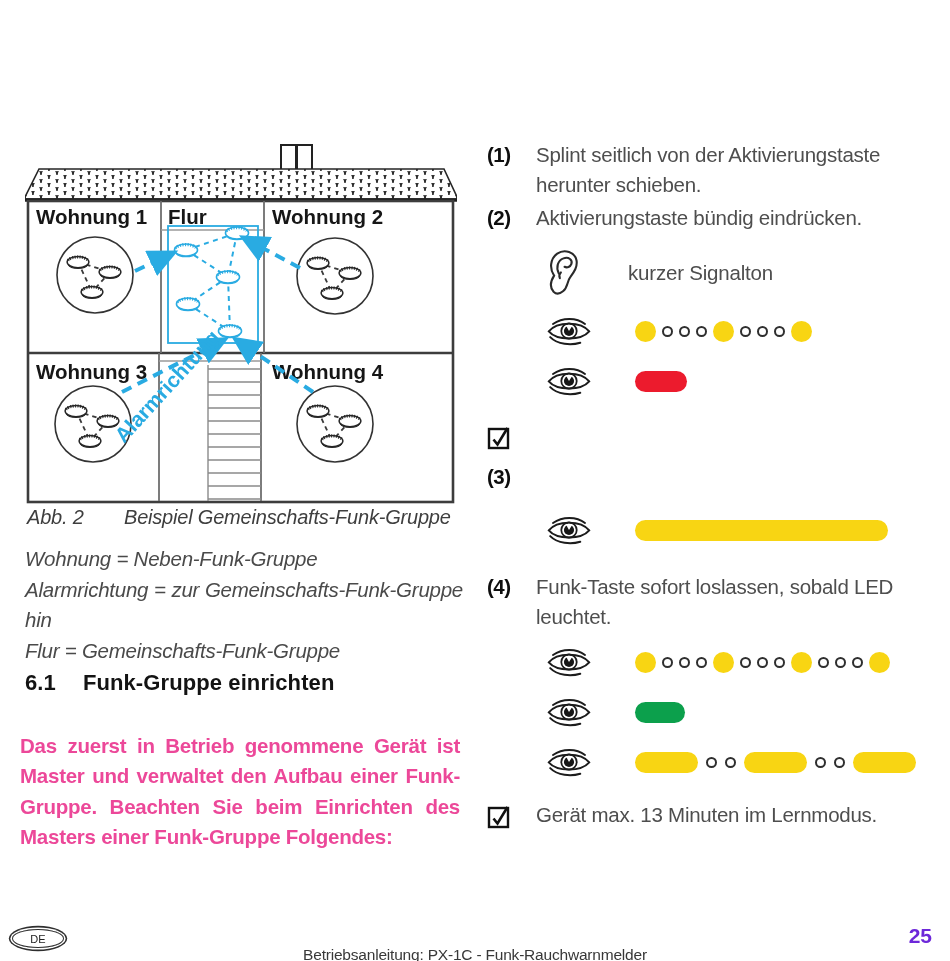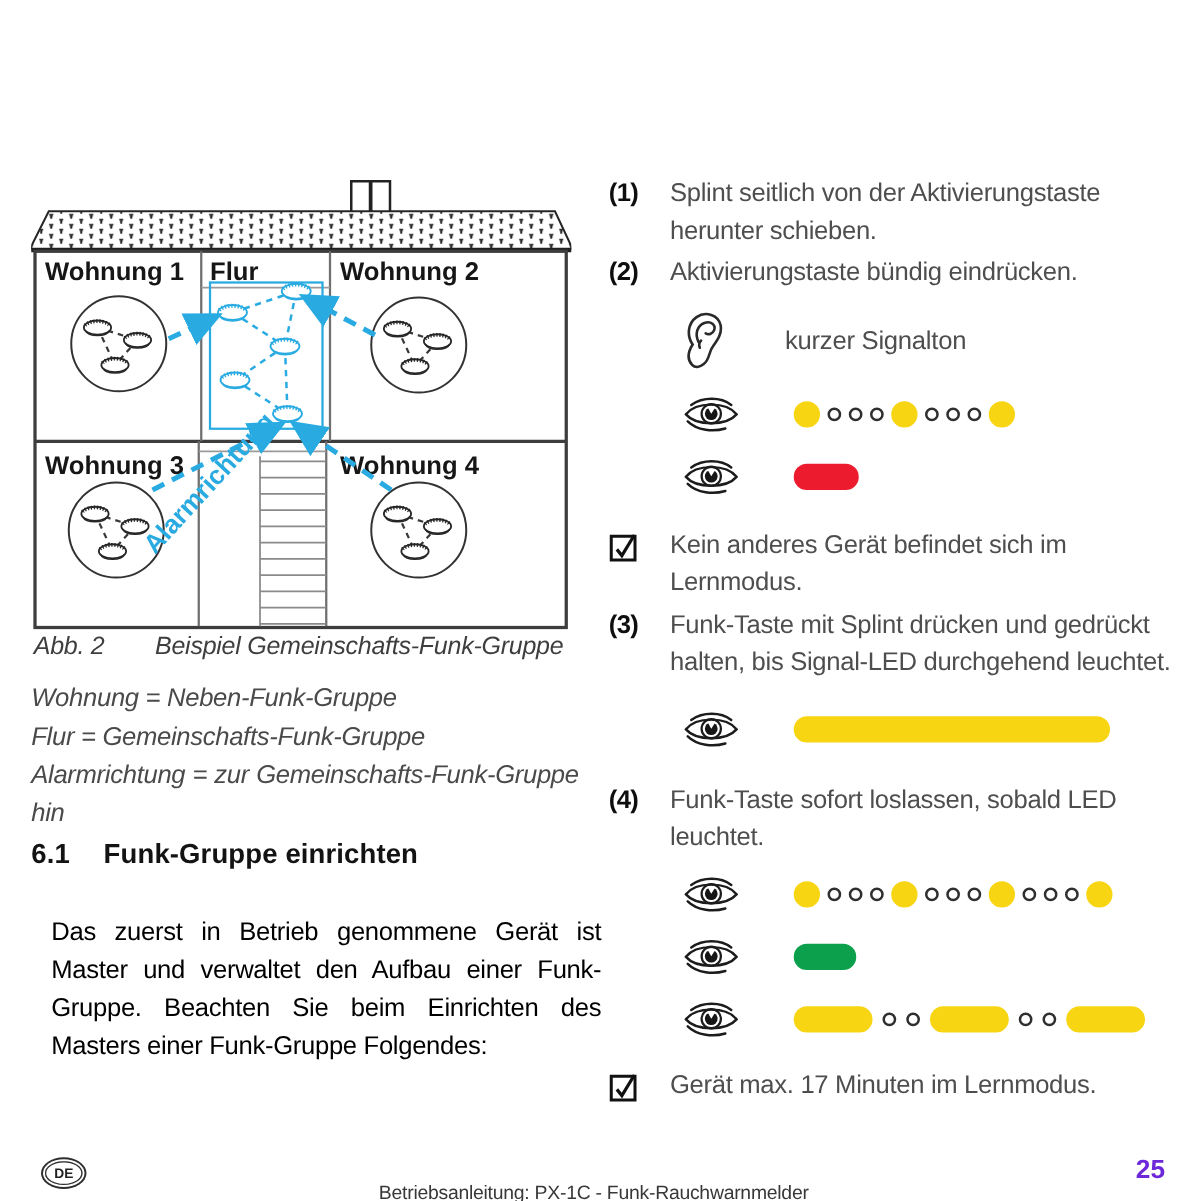--- a/index.html
+++ b/index.html
@@ -13,22 +13,22 @@
   
   #figure{left:25px;top:143px;}
   #caption{left:27px;top:506px;width:436px;display:flex;
     font-style:italic;font-size:20px;color:#3e3e3e;letter-spacing:-0.2px;}
   #caption .cap-lbl{width:97px;flex:none;}
   #legend{left:25px;top:544px;width:438px;font-size:20.5px;line-height:30.5px;
     color:#4a4a4a;letter-spacing:-0.25px;font-style:italic;}
   #legend .jl{text-align:justify;}
   #heading{left:25px;top:670px;display:flex;gap:27px;
     font-size:22px;font-weight:bold;color:#131313;letter-spacing:0.1px;}
-  #para{left:41px;top:710px;width:440px;font-size:20.5px;line-height:30.5px;
-    text-align:justify;color:#000000;letter-spacing:-0.25px;}
+  #para{left:20px;top:710px;width:440px;font-size:20.5px;line-height:30.5px;
+    text-align:justify;color:#ec4899;letter-spacing:-0.25px;font-weight:bold;}
 
   
   #rcol{left:487px;top:140px;width:456px;}
   .step,.checkrow{display:flex;font-size:20.5px;line-height:30px;
     color:#4e4e4e;letter-spacing:-0.25px;}
   .step .num{width:49px;flex:none;font-weight:bold;color:#0e0e0e;letter-spacing:-0.5px;}
   .checkrow .cbox{width:49px;flex:none;padding-top:3px;}
   .sigrow{display:flex;align-items:center;padding-left:58px;gap:20px;}
   .sigrow .icon{flex:none;}
   .sigrow .eyewrap{margin-right:22px;}
@@ -43,25 +43,25 @@
 
   
   .mt3{margin-top:3px;} .mt4{margin-top:4px;} .mt6{margin-top:6px;}
   .mt8{margin-top:8px;} .mt10{margin-top:10px;} .mt14{margin-top:14px;}
   .mt16{margin-top:16px;} .mt18{margin-top:18px;} .mt20{margin-top:20px;}
   .h44{height:44px;} .h52{height:52px;}
 
   
   #footer{left:0;right:0;top:926px;height:30px;}
   .badge{
-    position:absolute;left:36px;top:3px;
+    position:absolute;left:12px;top:3px;
     display:inline-flex;align-items:center;justify-content:center;
-    min-width:22px;height:17px;padding:0 3px;
+    min-width:22px;height:17px;padding:0 14px;
     border:1.6px solid #2e2e2e;border-radius:50%;
-    font-size:11px;font-weight:bold;color:#222;
+    font-size:11px;font-weight:normal;color:#222;
     box-shadow:0 0 0 1.6px #fff,0 0 0 3.2px #2e2e2e;
   }
   .ftitle{position:absolute;left:0;right:0;top:4px;text-align:center;
     font-size:15.5px;color:#383838;letter-spacing:-0.2px;margin-top:16px;}
   .fpage{position:absolute;right:18px;top:-2px;font-size:21px;font-weight:bold;color:#6d28d9;}
 
   .hidden-defs{position:absolute;width:0;height:0;overflow:hidden;}
 </style>
 </head>
 <body>
@@ -218,22 +218,22 @@
   <text transform="translate(99 301) rotate(-47.5)" font-size="21" font-weight="bold" fill="#29ABE2">Alarmrichtung</text>
 </svg>
 
 <div id="caption" class="abs">
   <span class="cap-lbl">Abb. 2</span>
   <span>Beispiel Gemeinschafts-Funk-Gruppe</span>
 </div>
 
 <div id="legend" class="abs">
   <div class="jl">Wohnung = Neben-Funk-Gruppe</div>
+  <div class="jl">Alarmrichtung = zur Gemeinschafts-Funk-Gruppe hin</div>
   <div class="jl">Flur = Gemeinschafts-Funk-Gruppe</div>
-  <div class="jl">Alarmrichtung = zur Gemeinschafts-Funk-Gruppe hin</div>
 </div>
 
 <div id="heading" class="abs">
   <span>6.1</span>
   <span>Funk-Gruppe einrichten</span>
 </div>
 <p id="para" class="abs">Das zuerst in Betrieb genommene Gerät ist Master und verwaltet den Aufbau einer Funk-Gruppe. Beachten Sie beim Einrichten des Masters einer Funk-Gruppe Folgendes:</p>
 
 <div id="rcol" class="abs">
 
@@ -280,26 +280,24 @@
       </div>
   </div>
 
   <div class="checkrow mt18">
     <span class="cbox">
       <svg width="24" height="26" viewBox="0 0 24 26">
         <rect x="2" y="5" width="19" height="19" fill="none" stroke="#111" stroke-width="2.4"></rect>
         <path d="M6.5 15.5 L10.5 20.5 L20.5 4" fill="none" stroke="#111" stroke-width="2.6"></path>
       </svg>
     </span>
-    <span>Kein anderes Gerät befindet sich im Lernmodus.</span>
   </div>
 
   <div class="step mt4">
     <span class="num">(3)</span>
-    <span>Funk-Taste mit Splint drücken und gedrückt halten, bis Signal-LED durchgehend leuchtet.</span>
   </div>
 
   <div class="sigrow h44 mt16">
     <svg class="icon eyewrap" width="48" height="32" viewBox="0 0 50 34">
         <use href="#eye-icon"></use>
       </svg>
     <div class="ledrow">
         <span class="lpill" style="background: rgb(248, 213, 19); width: 253px;"></span>
       </div>
   </div>
@@ -354,21 +352,21 @@
       </div>
   </div>
 
   <div class="checkrow mt16">
     <span class="cbox">
       <svg width="24" height="26" viewBox="0 0 24 26">
         <rect x="2" y="5" width="19" height="19" fill="none" stroke="#111" stroke-width="2.4"></rect>
         <path d="M6.5 15.5 L10.5 20.5 L20.5 4" fill="none" stroke="#111" stroke-width="2.6"></path>
       </svg>
     </span>
-    <span>Gerät max. 17 Minuten im Lernmodus.</span>
+    <span>Gerät max. 13 Minuten im Lernmodus.</span>
   </div>
 
 </div>
 
 <div id="footer" class="abs">
   <span class="badge">DE</span>
   <div class="ftitle">Betriebsanleitung: PX-1C - Funk-Rauchwarnmelder</div>
   <div class="fpage">25</div>
 </div>
 

